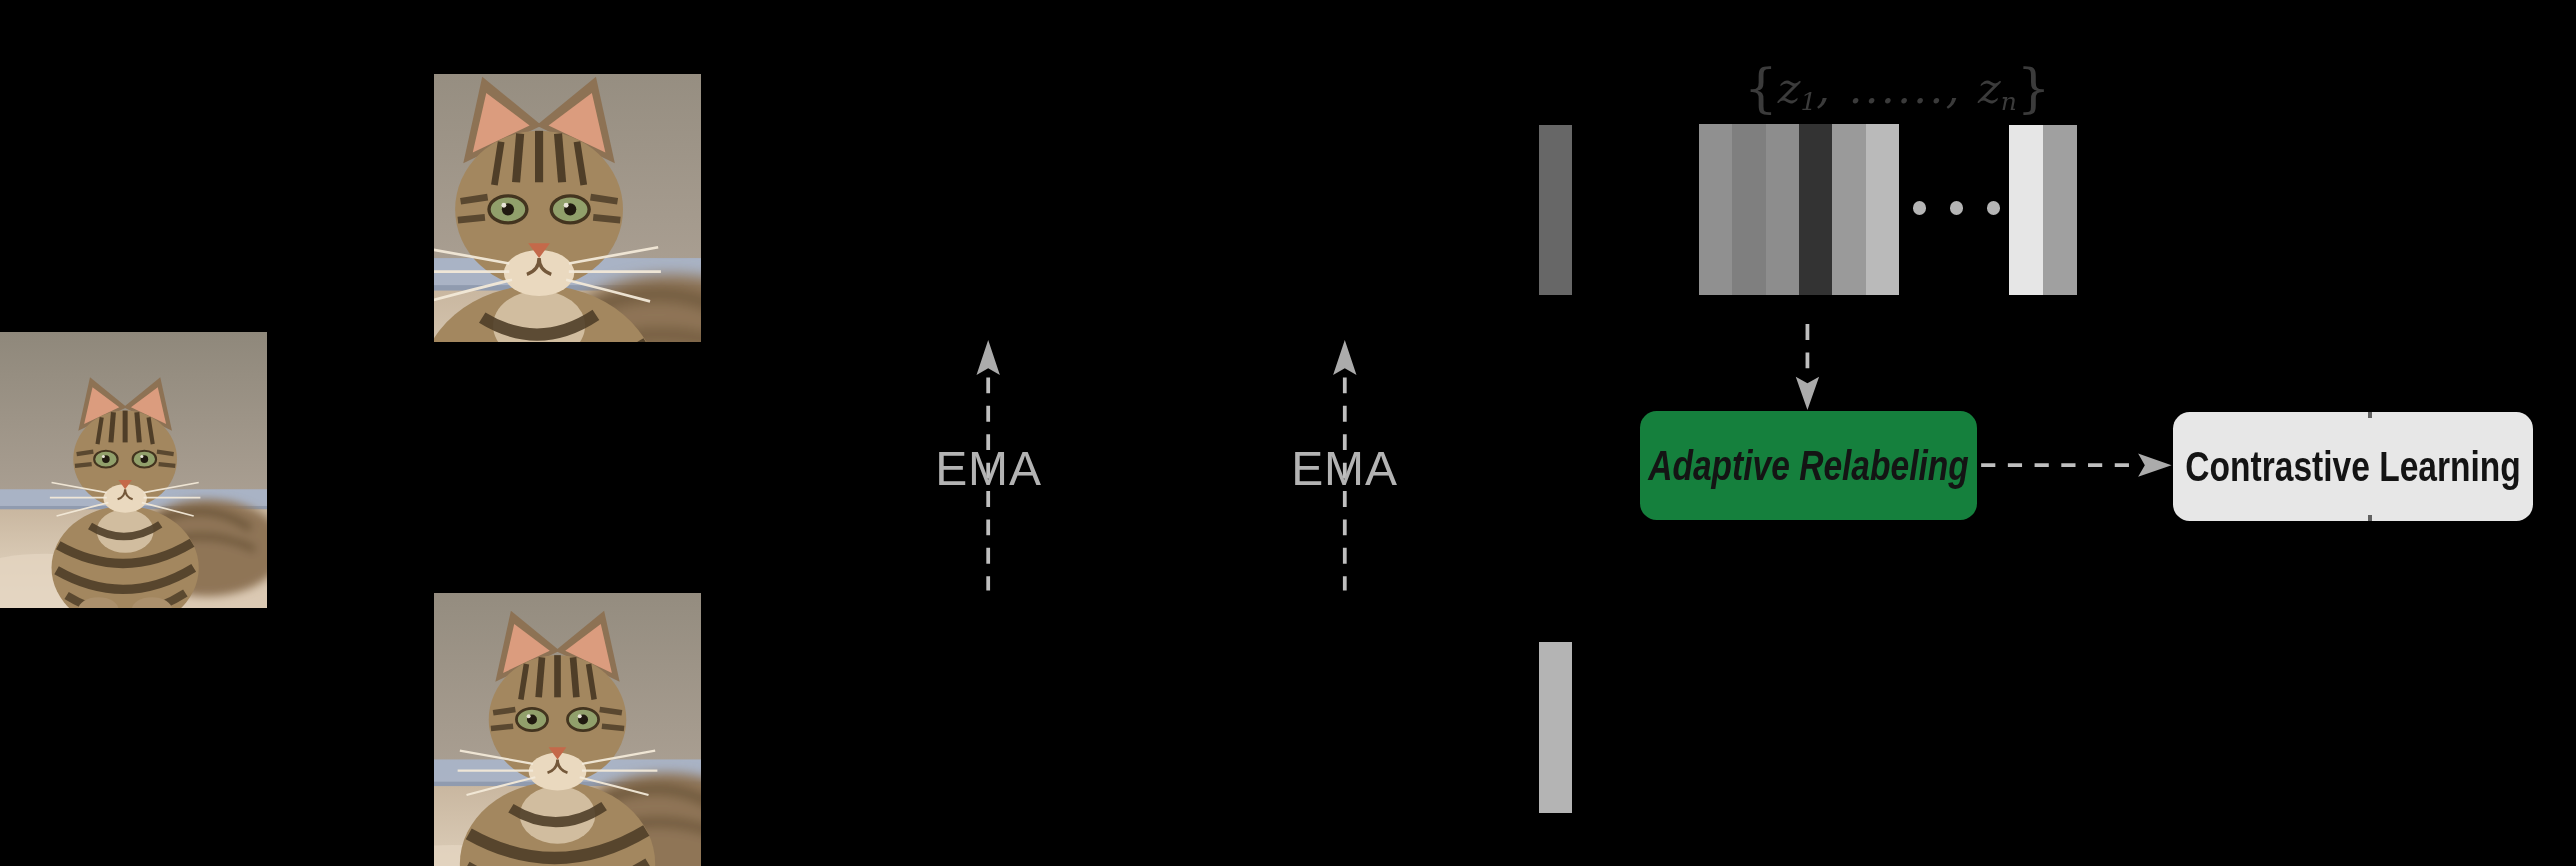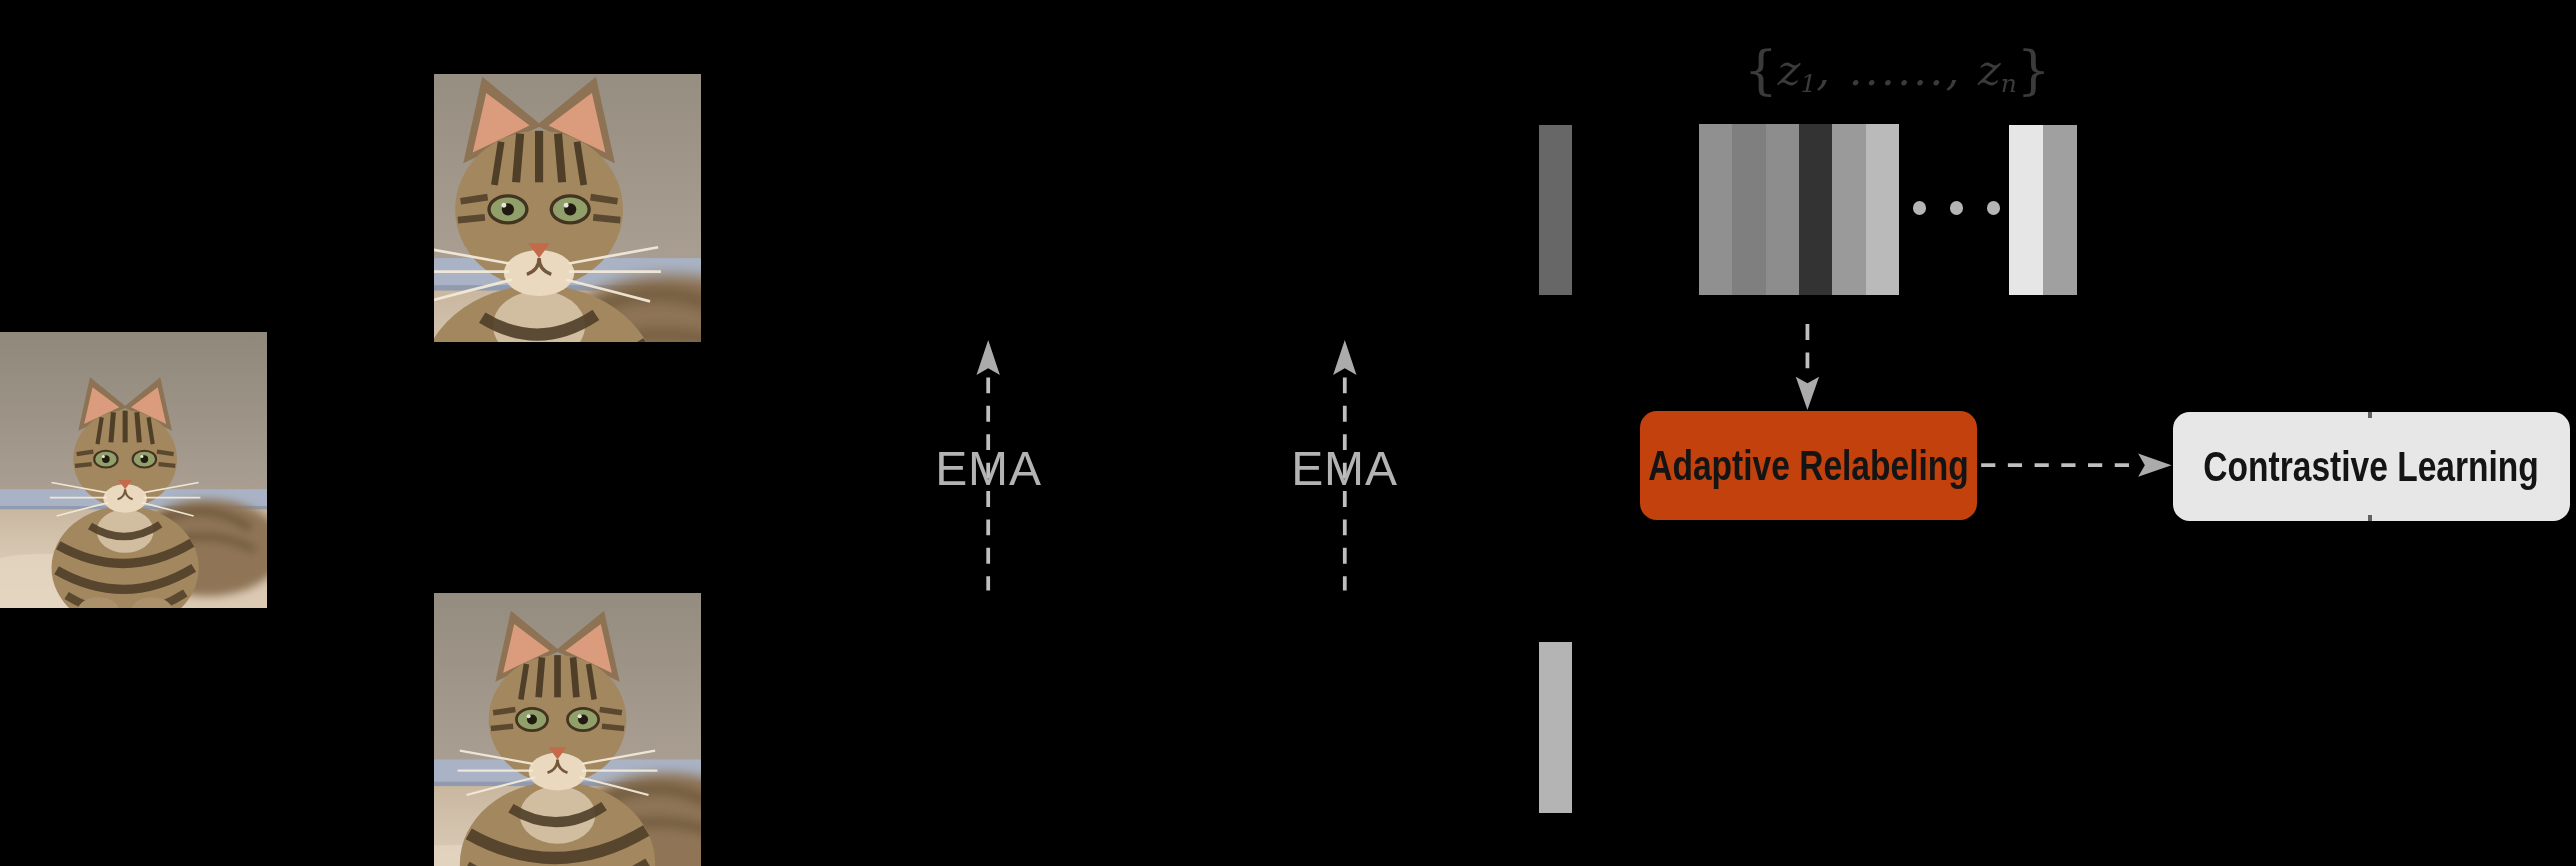--- a/index.html
+++ b/index.html
@@ -32,21 +32,21 @@
   #z-set-label{position:absolute;left:1744px;top:40px;width:292px;height:63px;
                text-align:center;font-family:"DejaVu Serif", serif;font-style:italic;
                font-size:43px;line-height:60px;white-space:nowrap;}
   #z-set-label .brace{font-style:normal;font-size:53px;vertical-align:-3.3px;}
   #z-set-label sub{font-size:25px;line-height:0;vertical-align:-6.7px;font-style:italic;}
   #z-set-label .zdots{letter-spacing:2.5px;}
 
   .diagram-box{position:absolute;height:109px;border-radius:16.7px;
                display:flex;align-items:center;justify-content:center;}
   #adaptive-box{left:1640px;top:411px;width:337px;}
-  #contrastive-box{left:2173px;top:412px;width:397px;}
+  #contrastive-box{left:2173px;top:412px;width:360px;}
   .diagram-box .box-label{font-weight:bold;font-size:43px;white-space:nowrap;
                display:inline-block;transform:scaleX(0.78);transform-origin:center;}
   .seam-tick{position:absolute;left:195px;width:4.2px;height:5.8px;background:#4a4a4a;opacity:.85;}
   .seam-tick.top{top:0;} .seam-tick.bottom{bottom:0;}
 </style>
 </head>
 <body>
 
 <svg width="0" height="0" style="position:absolute" aria-hidden="true">
   <defs>
@@ -136,21 +136,21 @@
   </g>
   <g>
     <line class="dash" x1="2372" y1="557" x2="2558" y2="557" stroke-width="4.5" stroke-dasharray="17 15" stroke="#bfbfbf"></line>
     <path class="ahead" d="M2600,557 L2560,543 L2568,557 L2560,571 Z" fill="#ababab"></path>
   </g>
 </svg>
 
 <div id="ema-label-1" class="ema-label" style="color: rgb(179, 179, 179);">EMA</div>
 <div id="ema-label-2" class="ema-label" style="color: rgb(179, 179, 179);">EMA</div>
 
-<div id="z-set-label" style="color: rgb(59, 59, 59);">
+<div id="z-set-label" style="color: rgb(59, 59, 59); margin-top: 18px;">
   <span class="brace">{</span><span>z</span><sub>1</sub><span class="zdots">, ......, </span><span>z</span><sub>n</sub><span class="brace">}</span>
 </div>
 
 <div id="bar-top-single" class="bar" style="background-color: rgb(103, 103, 103);"></div>
 <div id="bar-group" class="bar">
     <div class="stripe" style="background: rgb(144, 144, 144);"></div>
     <div class="stripe" style="background: rgb(127, 127, 127);"></div>
     <div class="stripe" style="background: rgb(141, 141, 141);"></div>
     <div class="stripe" style="background: rgb(51, 51, 51);"></div>
     <div class="stripe" style="background: rgb(154, 154, 154);"></div>
@@ -160,21 +160,21 @@
     <div class="dot" style="background: rgb(181, 181, 181);"></div>
     <div class="dot" style="background: rgb(181, 181, 181);"></div>
     <div class="dot" style="background: rgb(181, 181, 181);"></div>
   </div>
 <div id="bar-pair" class="bar">
     <div class="stripe" style="background: rgb(230, 230, 230);"></div>
     <div class="stripe" style="background: rgb(160, 160, 160);"></div>
   </div>
 <div id="bar-bottom-single" class="bar" style="background-color: rgb(180, 180, 180);"></div>
 
-<div id="adaptive-box" class="diagram-box" style="background-color: #c2410c;">
+<div id="adaptive-box" class="diagram-box" style="background-color: #15803d; font-style: italic;">
   <span class="box-label" style="color: rgb(20, 20, 20);">Adaptive Relabeling</span>
 </div>
 <div id="contrastive-box" class="diagram-box" style="background-color: rgb(231, 231, 231);">
   <div class="seam-tick top"></div>
   <div class="seam-tick bottom"></div>
   <span class="box-label" style="color: rgb(20, 20, 20);">Contrastive Learning</span>
 </div>
 
 
 </body></html>

